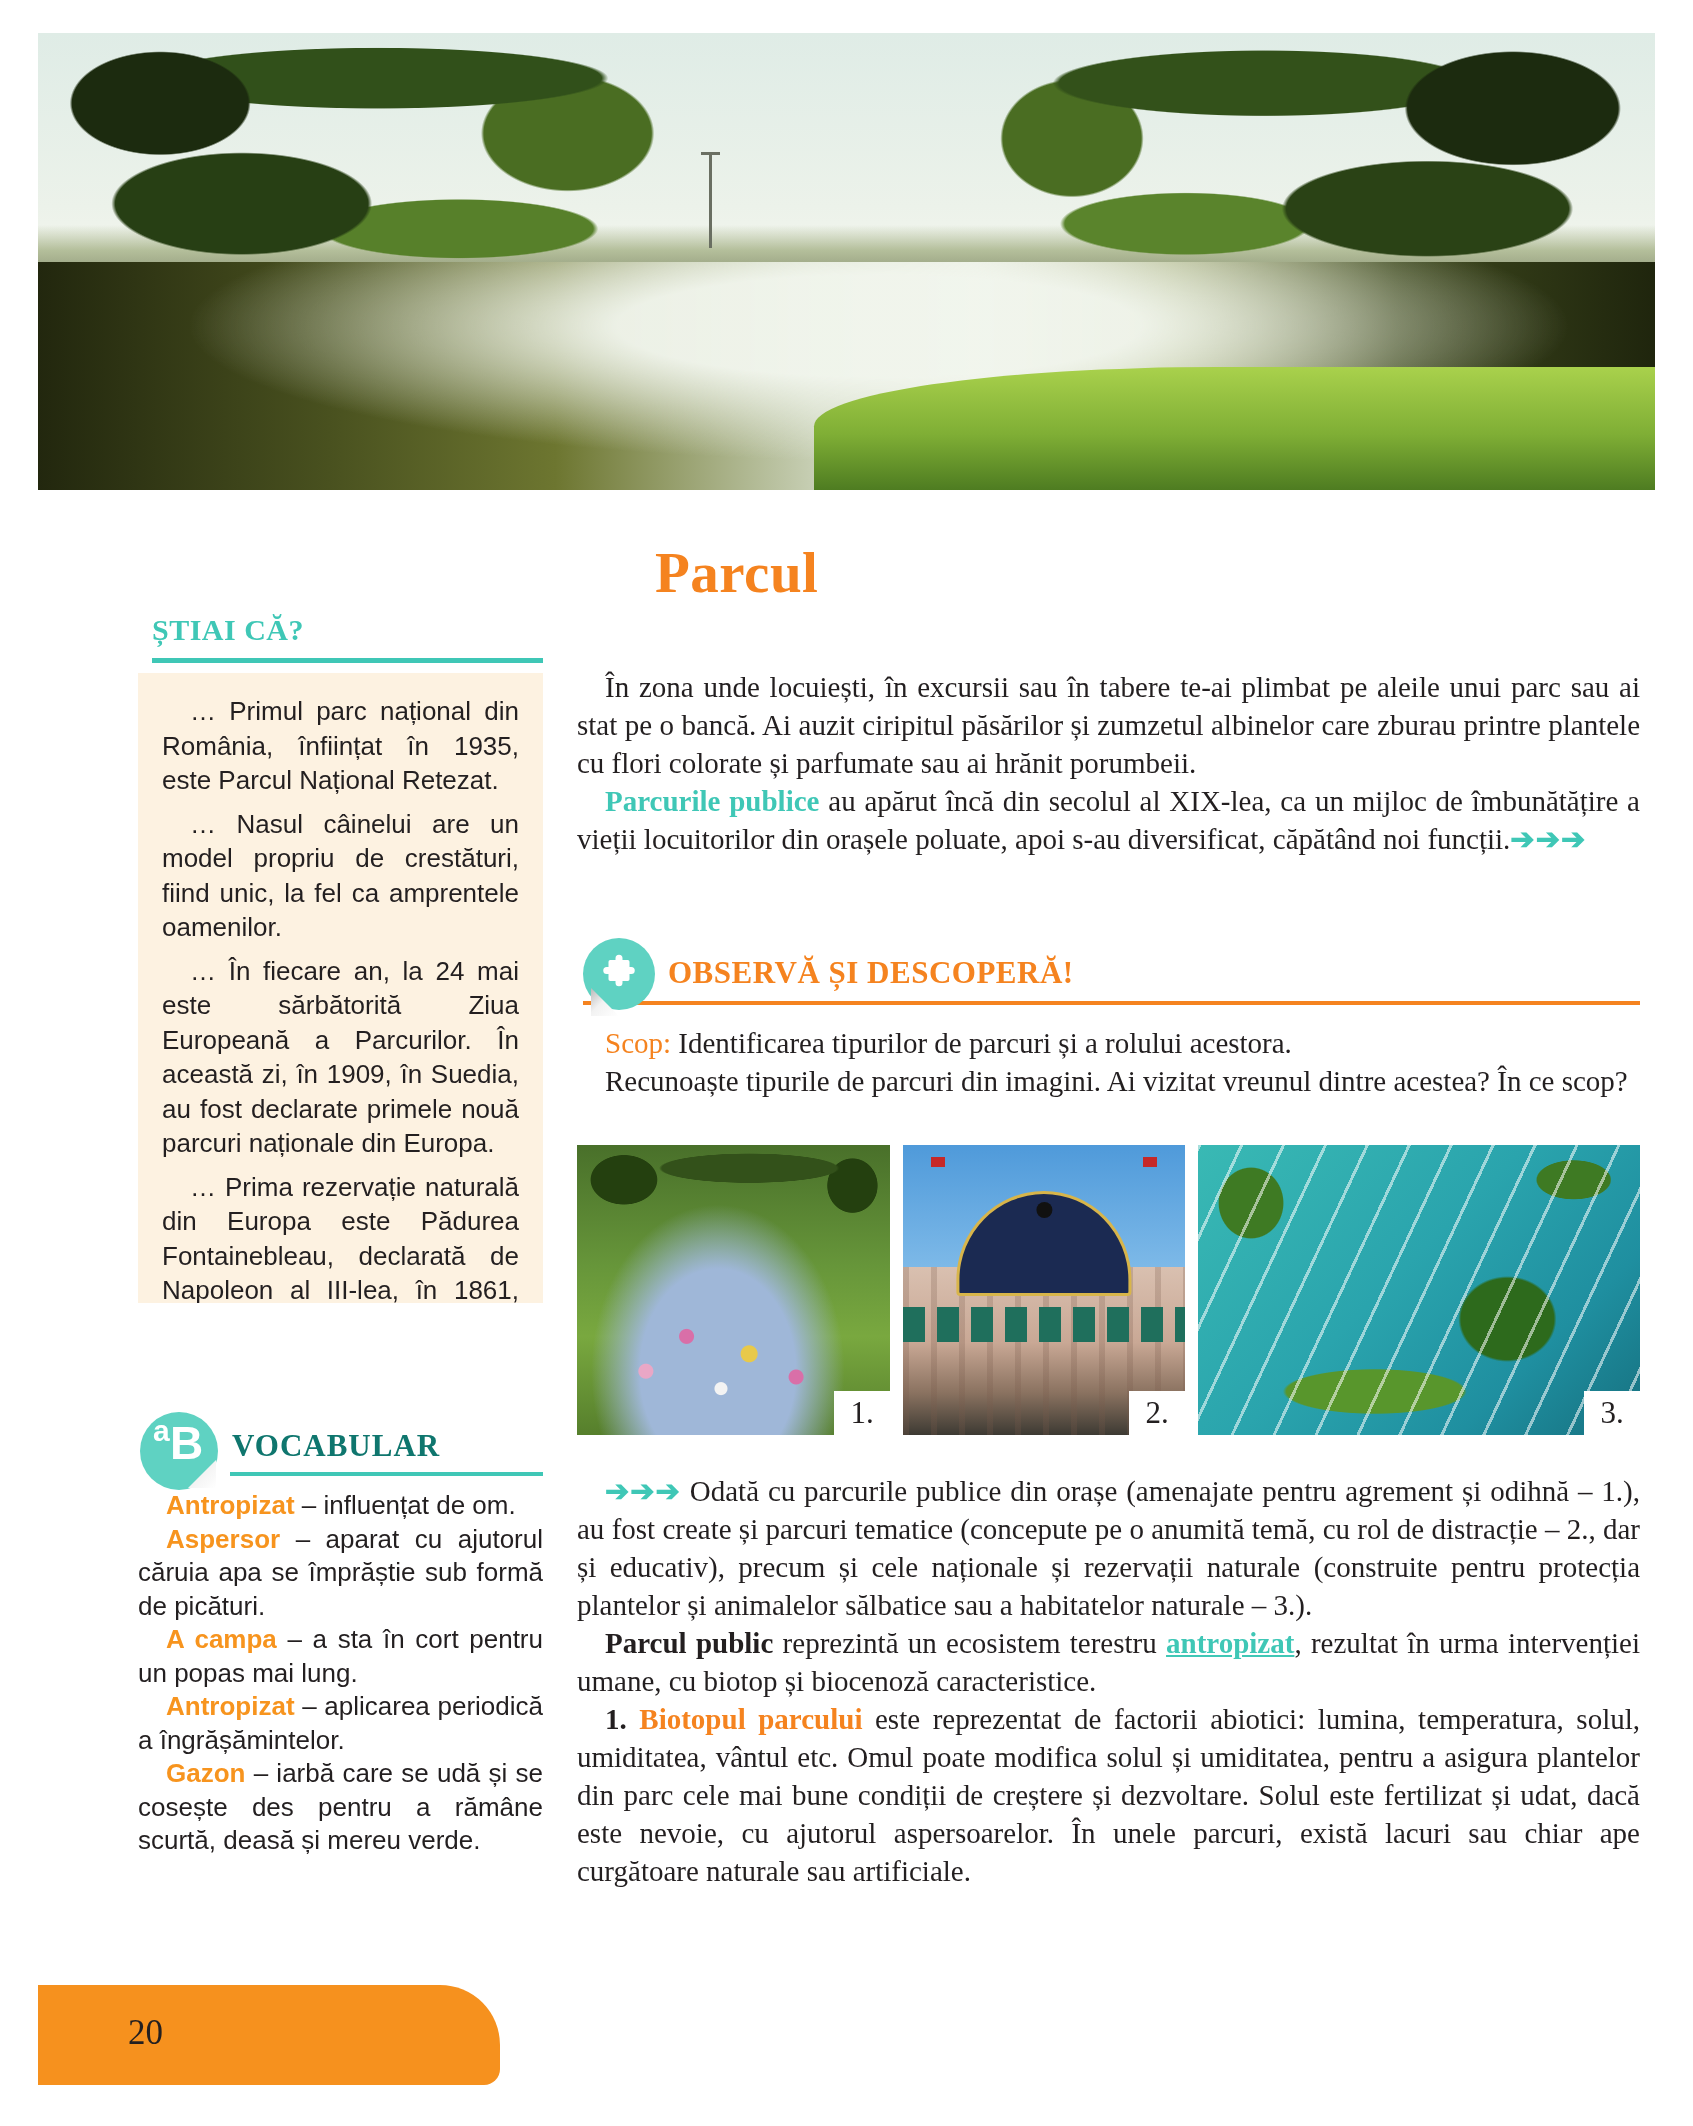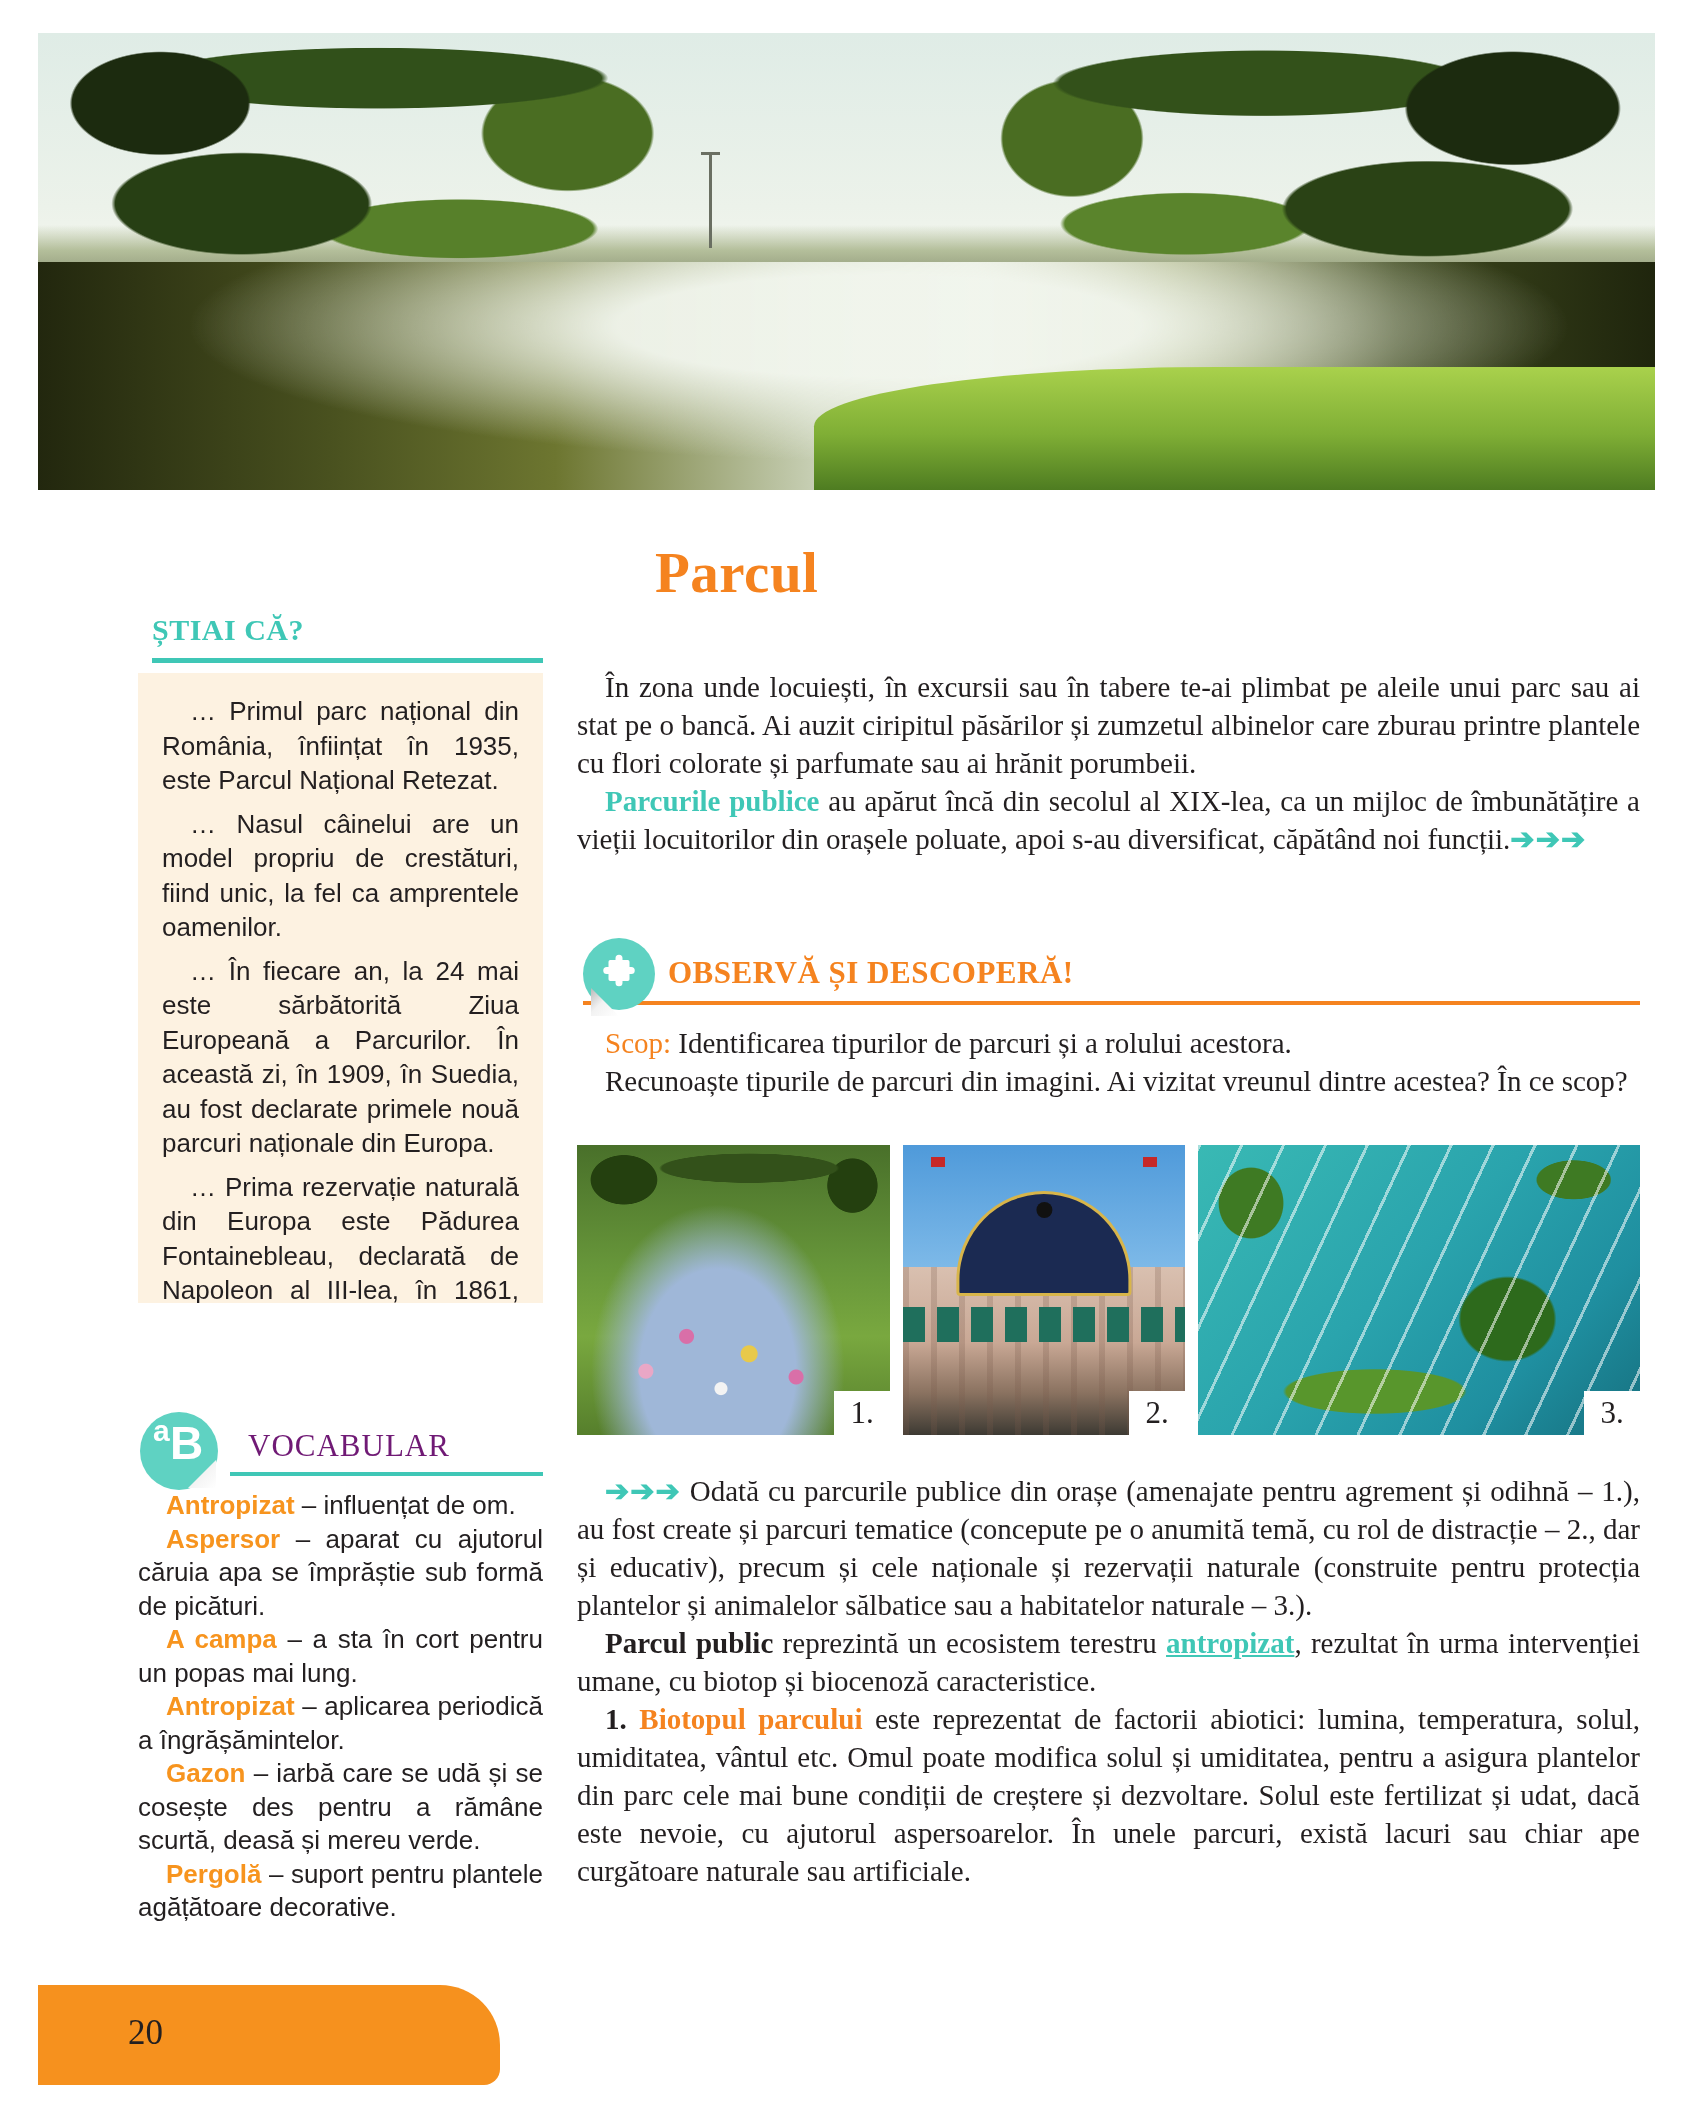--- a/index.html
+++ b/index.html
@@ -45,21 +45,21 @@
   .stiai-box p{margin:9px;text-indent:28px;}
 
   
   .vocab-icon{position:absolute;left:140px;top:1412px;width:78px;height:78px;}
   .vocab-icon .circle{position:absolute;inset:0;border-radius:50%;background:#5fd2c2;}
   .icon-curl{position:absolute;width:28px;height:28px;right:2px;bottom:2px;
     background:linear-gradient(135deg,#b9b9b9 0%,#f2f2f2 45%,#ffffff 100%);
     clip-path:polygon(0 100%,100% 0,100% 100%);}
   .vocab-a{position:absolute;left:13px;top:2px;font-family:"Liberation Sans",sans-serif;font-weight:bold;color:#fff;font-size:30px;}
   .vocab-b{position:absolute;left:30px;top:4px;font-family:"Liberation Sans",sans-serif;font-weight:bold;color:#fff;font-size:46px;}
-  .vocab-title{position:absolute;left:248px;top:1428px;font-size:31px;font-weight:normal;color:#701a75;letter-spacing:1px;}
+  .vocab-title{position:absolute;left:232px;top:1428px;font-size:31px;font-weight:bold;color:#0f766e;letter-spacing:1px;}
   .vocab-underline{position:absolute;left:230px;top:1472px;width:313px;height:4px;background:#3fc7b6;}
   .vocab-text{position:absolute;left:138px;top:1489px;width:405px;font-family:"Liberation Sans",sans-serif;
     font-size:26px;line-height:33.5px;text-align:justify;}
   .vocab-text p{margin:0;text-indent:28px;}
   .term{color:#f7941e;font-weight:bold;}
 
   
   .serifcol{font-size:29px;line-height:38px;text-align:justify;}
   .serifcol p{margin:0;text-indent:28px;}
   .intro{position:absolute;left:577px;top:636px;width:1063px;margin-top:32px;}
@@ -201,19 +201,18 @@
     <div class="icon-curl"></div>
   </div>
   <div class="vocab-title">VOCABULAR</div>
   <div class="vocab-underline"></div>
   <div class="vocab-text">
     <p><span class="term">Antropizat</span><span> – influențat de om.</span></p>
     <p><span class="term">Aspersor</span><span> – aparat cu ajutorul căruia apa se împrăștie sub formă de picături.</span></p>
     <p><span class="term">A campa</span><span> – a sta în cort pentru un popas mai lung.</span></p>
     <p><span class="term">Antropizat</span><span> – aplicarea periodică a îngrășămintelor.</span></p>
     <p><span class="term">Gazon</span><span> – iarbă care se udă și se cosește des pentru a rămâne scurtă, deasă și mereu verde.</span></p>
-    <p><span class="term">Pergolă</span><span> – suport pentru plantele agățătoare decorative.</span></p>
   </div>
 
   <div class="page-bar"></div>
   <div class="page-num">20</div>
 
 </div>
 
 </body></html>

